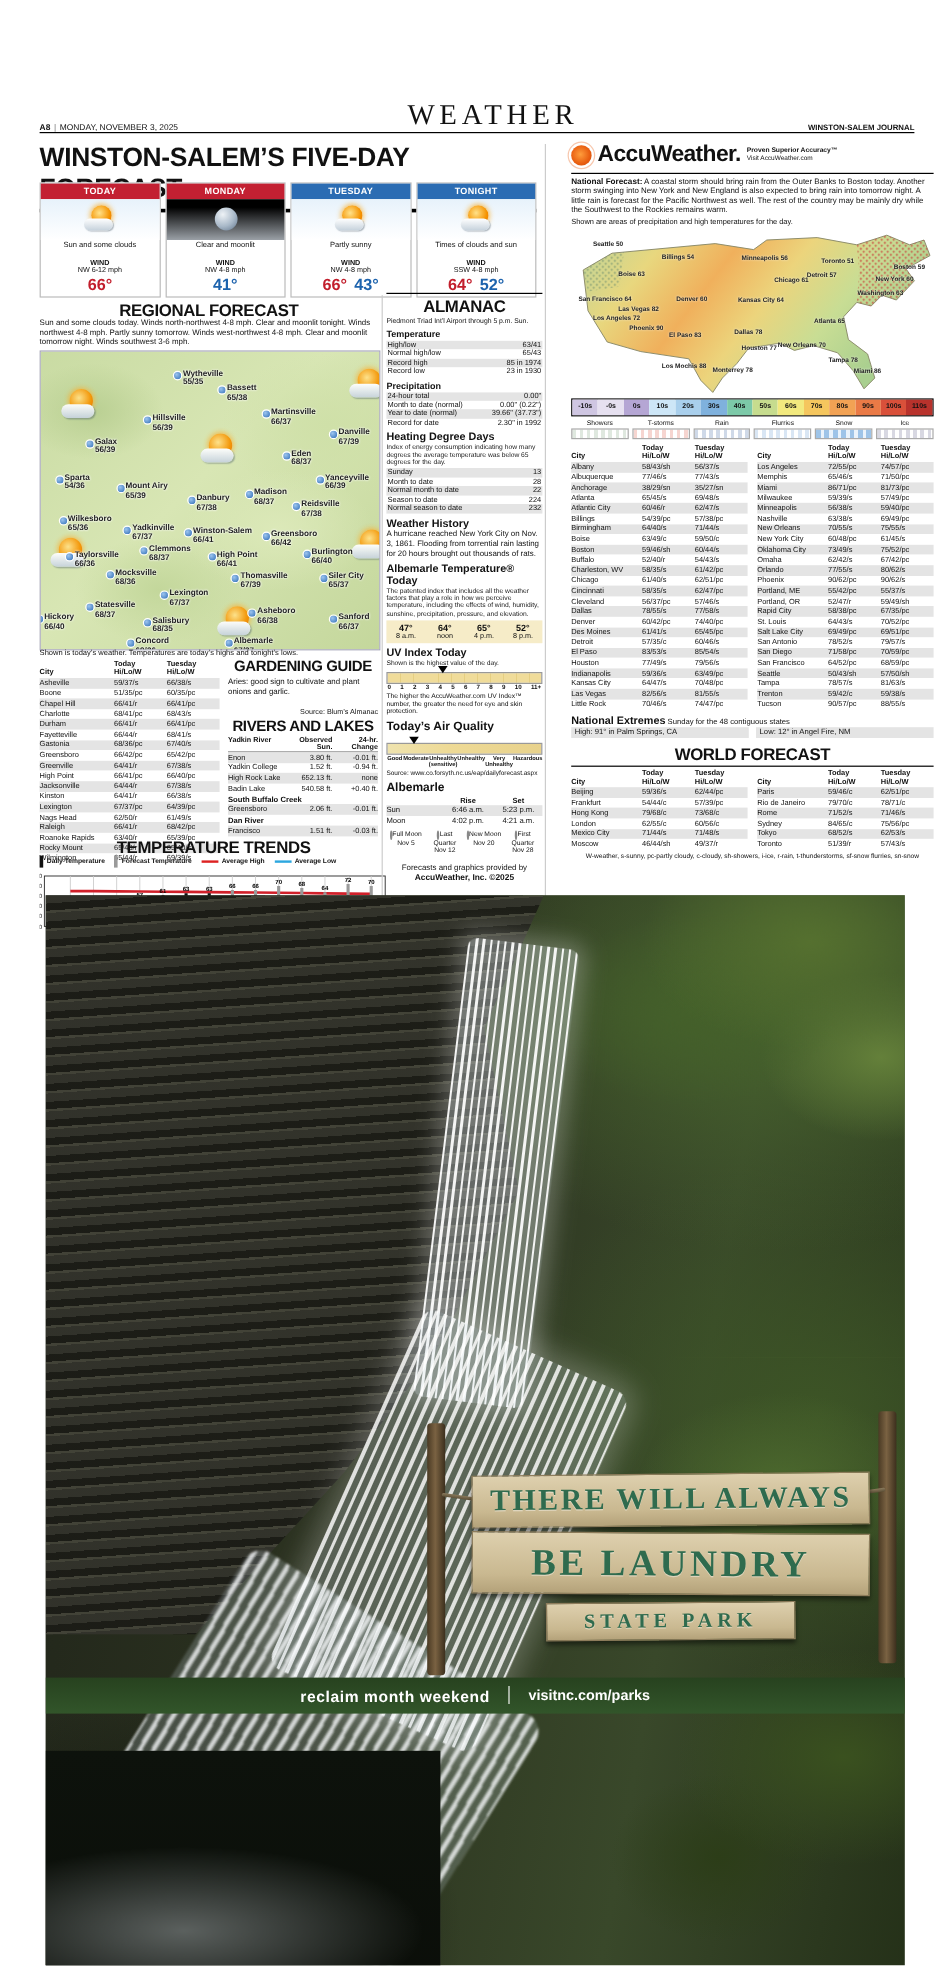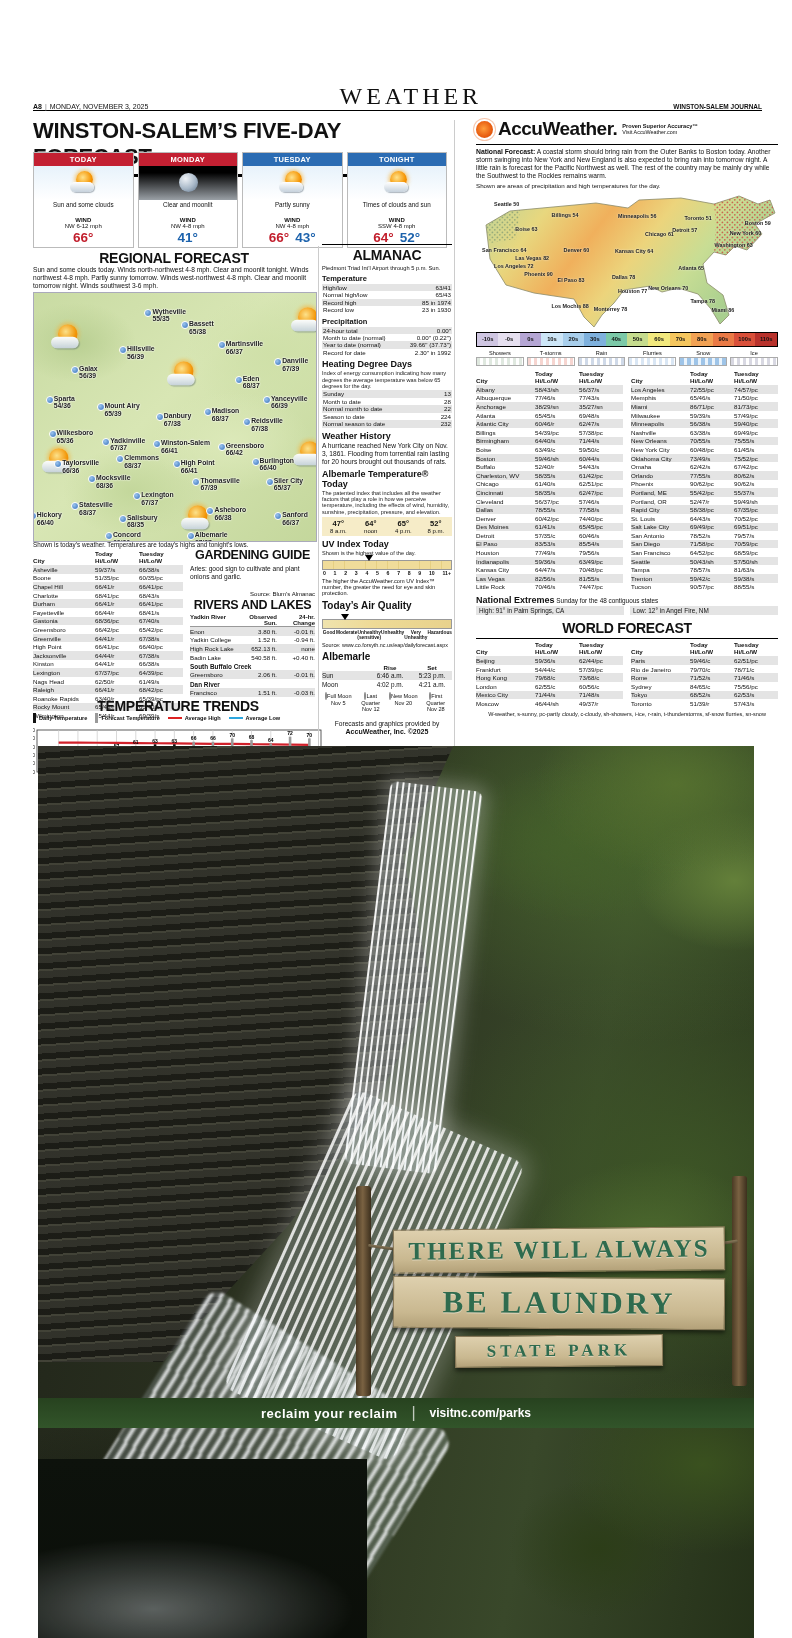--- a/index.html
+++ b/index.html
@@ -1165,19 +1165,19 @@
     <div class="post" style="left:318px;top:440px"></div>
     <div class="post" style="left:694px;top:430px"></div>
     <div class="rope" style="left:330px;top:500px;width:30px;transform:rotate(8deg)"></div>
     <div class="rope" style="left:666px;top:496px;width:34px;transform:rotate(-8deg)"></div>
     <div class="sign">
       <div class="plank plank1">THERE WILL ALWAYS</div>
       <div class="plank plank2">BE LAUNDRY</div>
       <div class="plank plank3">STATE PARK</div>
     </div>
     <div class="adbar">
-      <span class="slogan">reclaim your reclaim</span>
+      <span class="slogan">reclaim month weekend</span>
       <span class="pipe">|</span>
       <span class="url">visitnc.com/parks</span>
     </div>
   </div>
 
 </div>
 
 </body></html>

